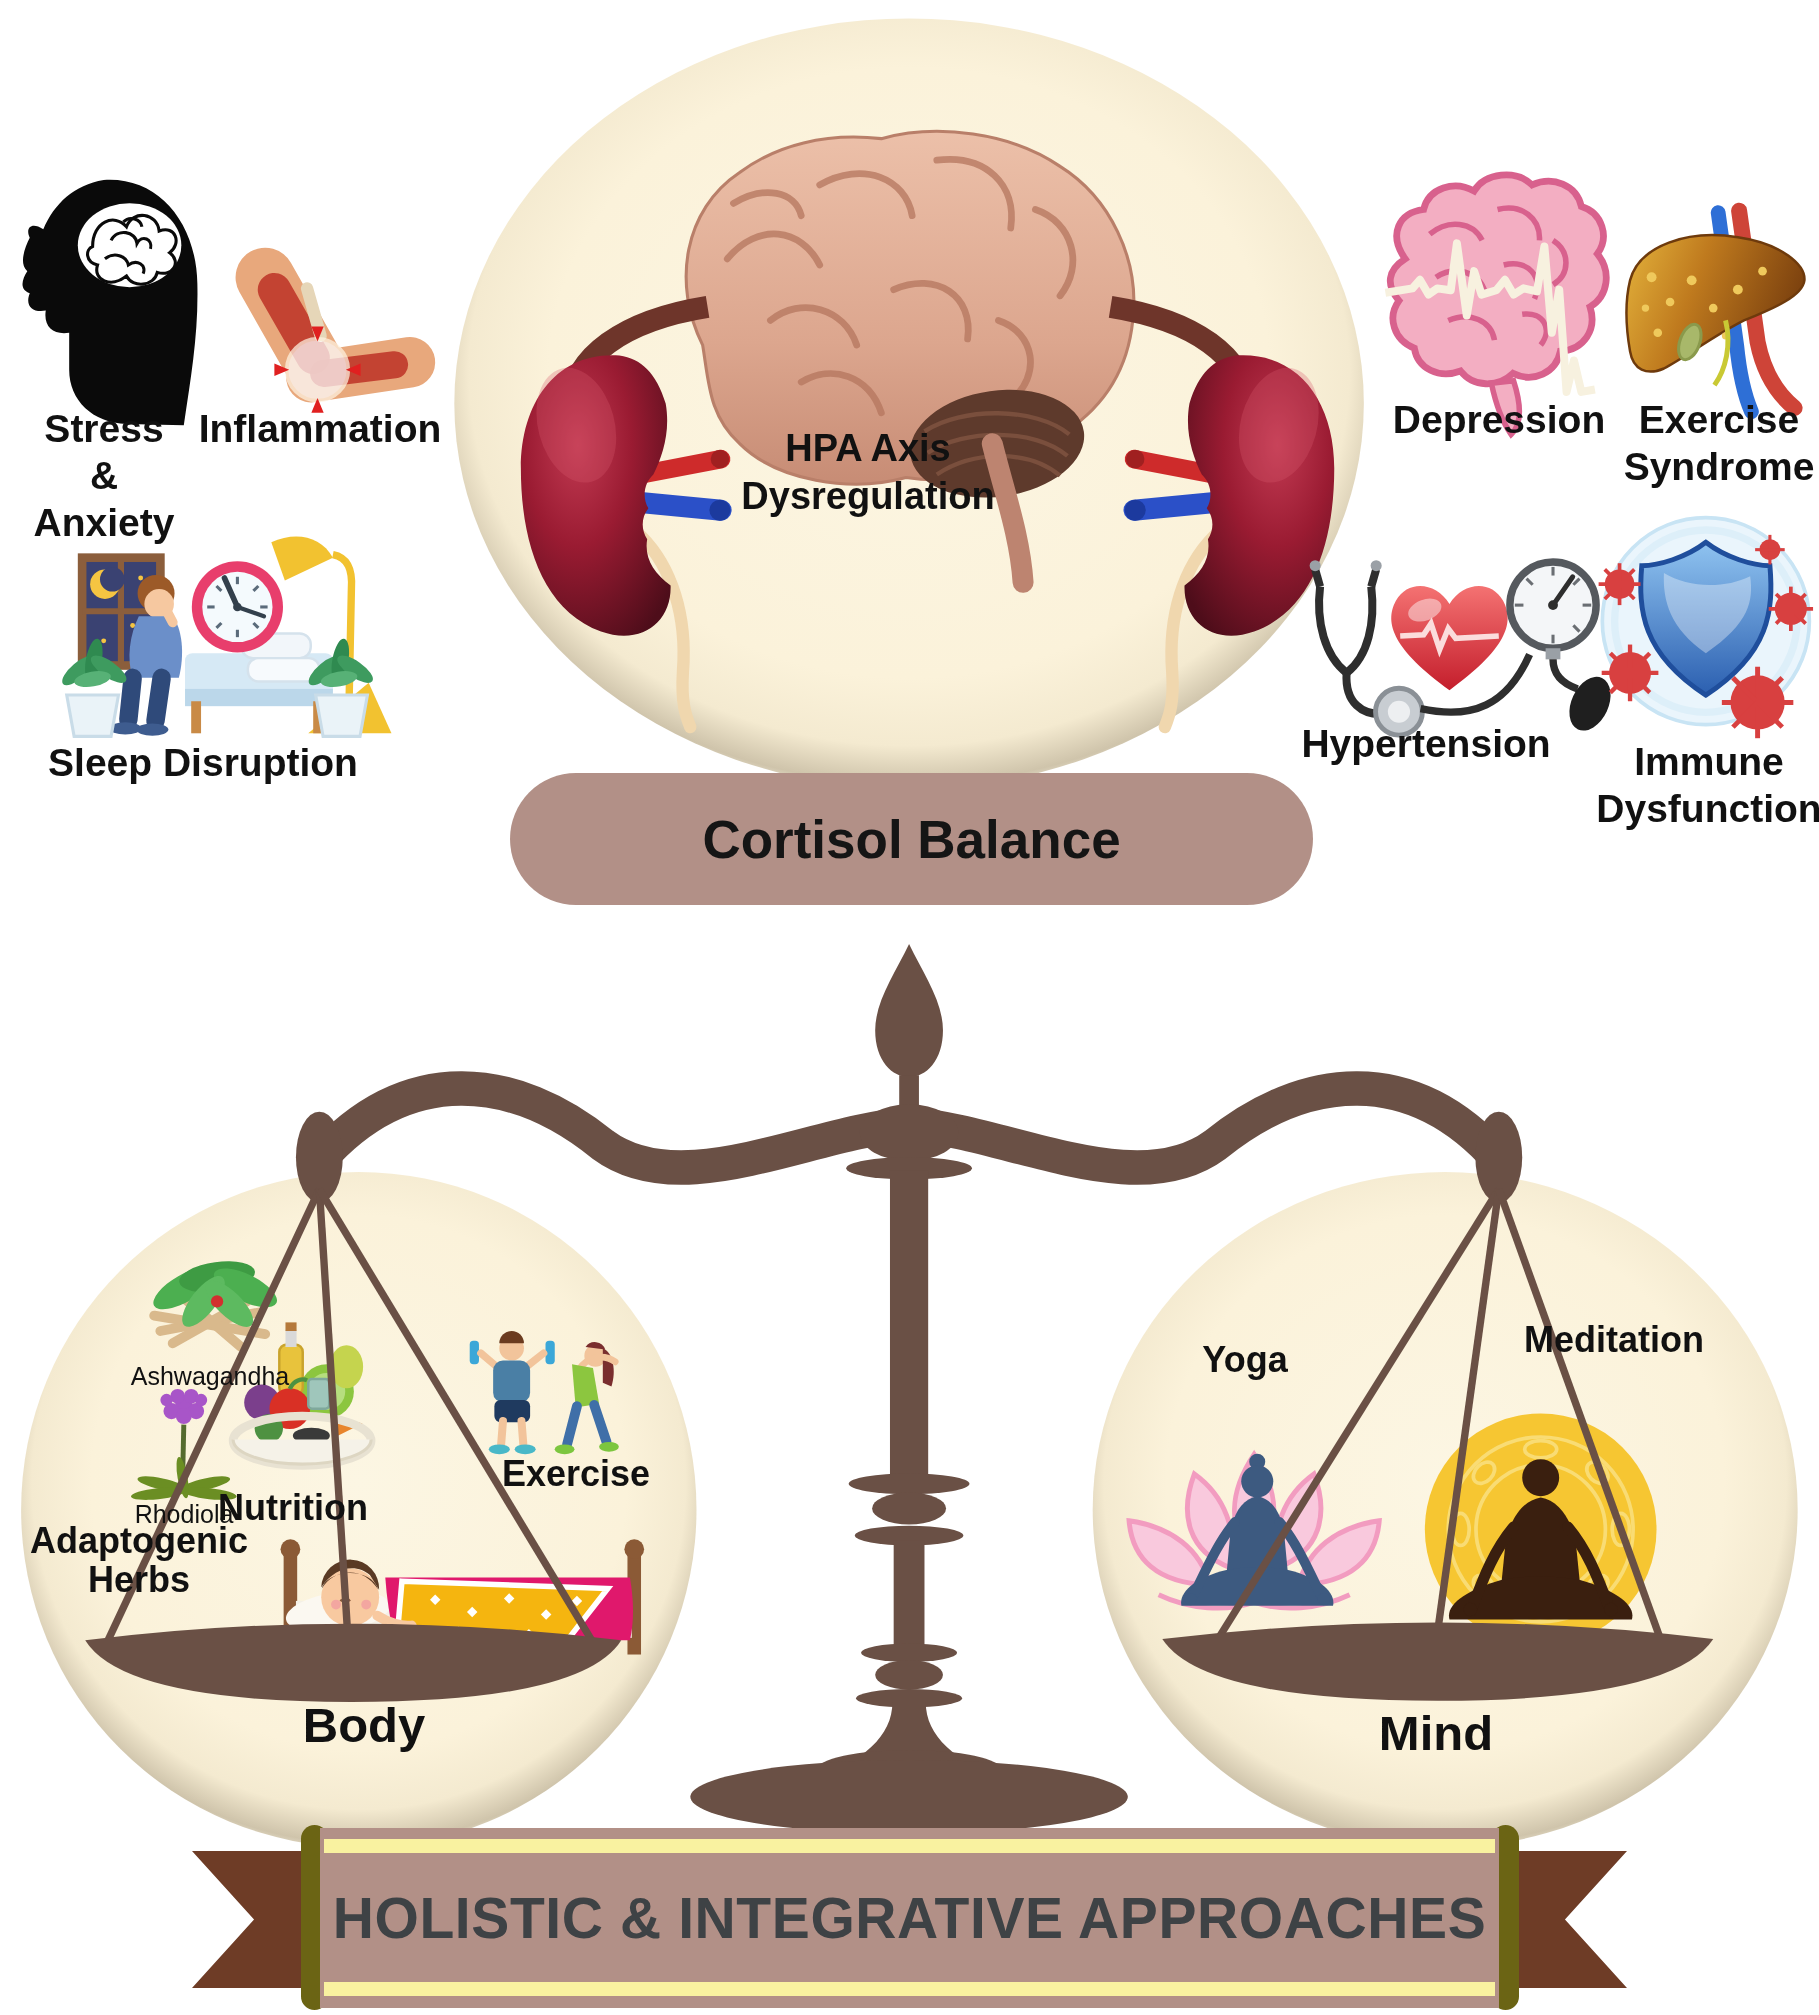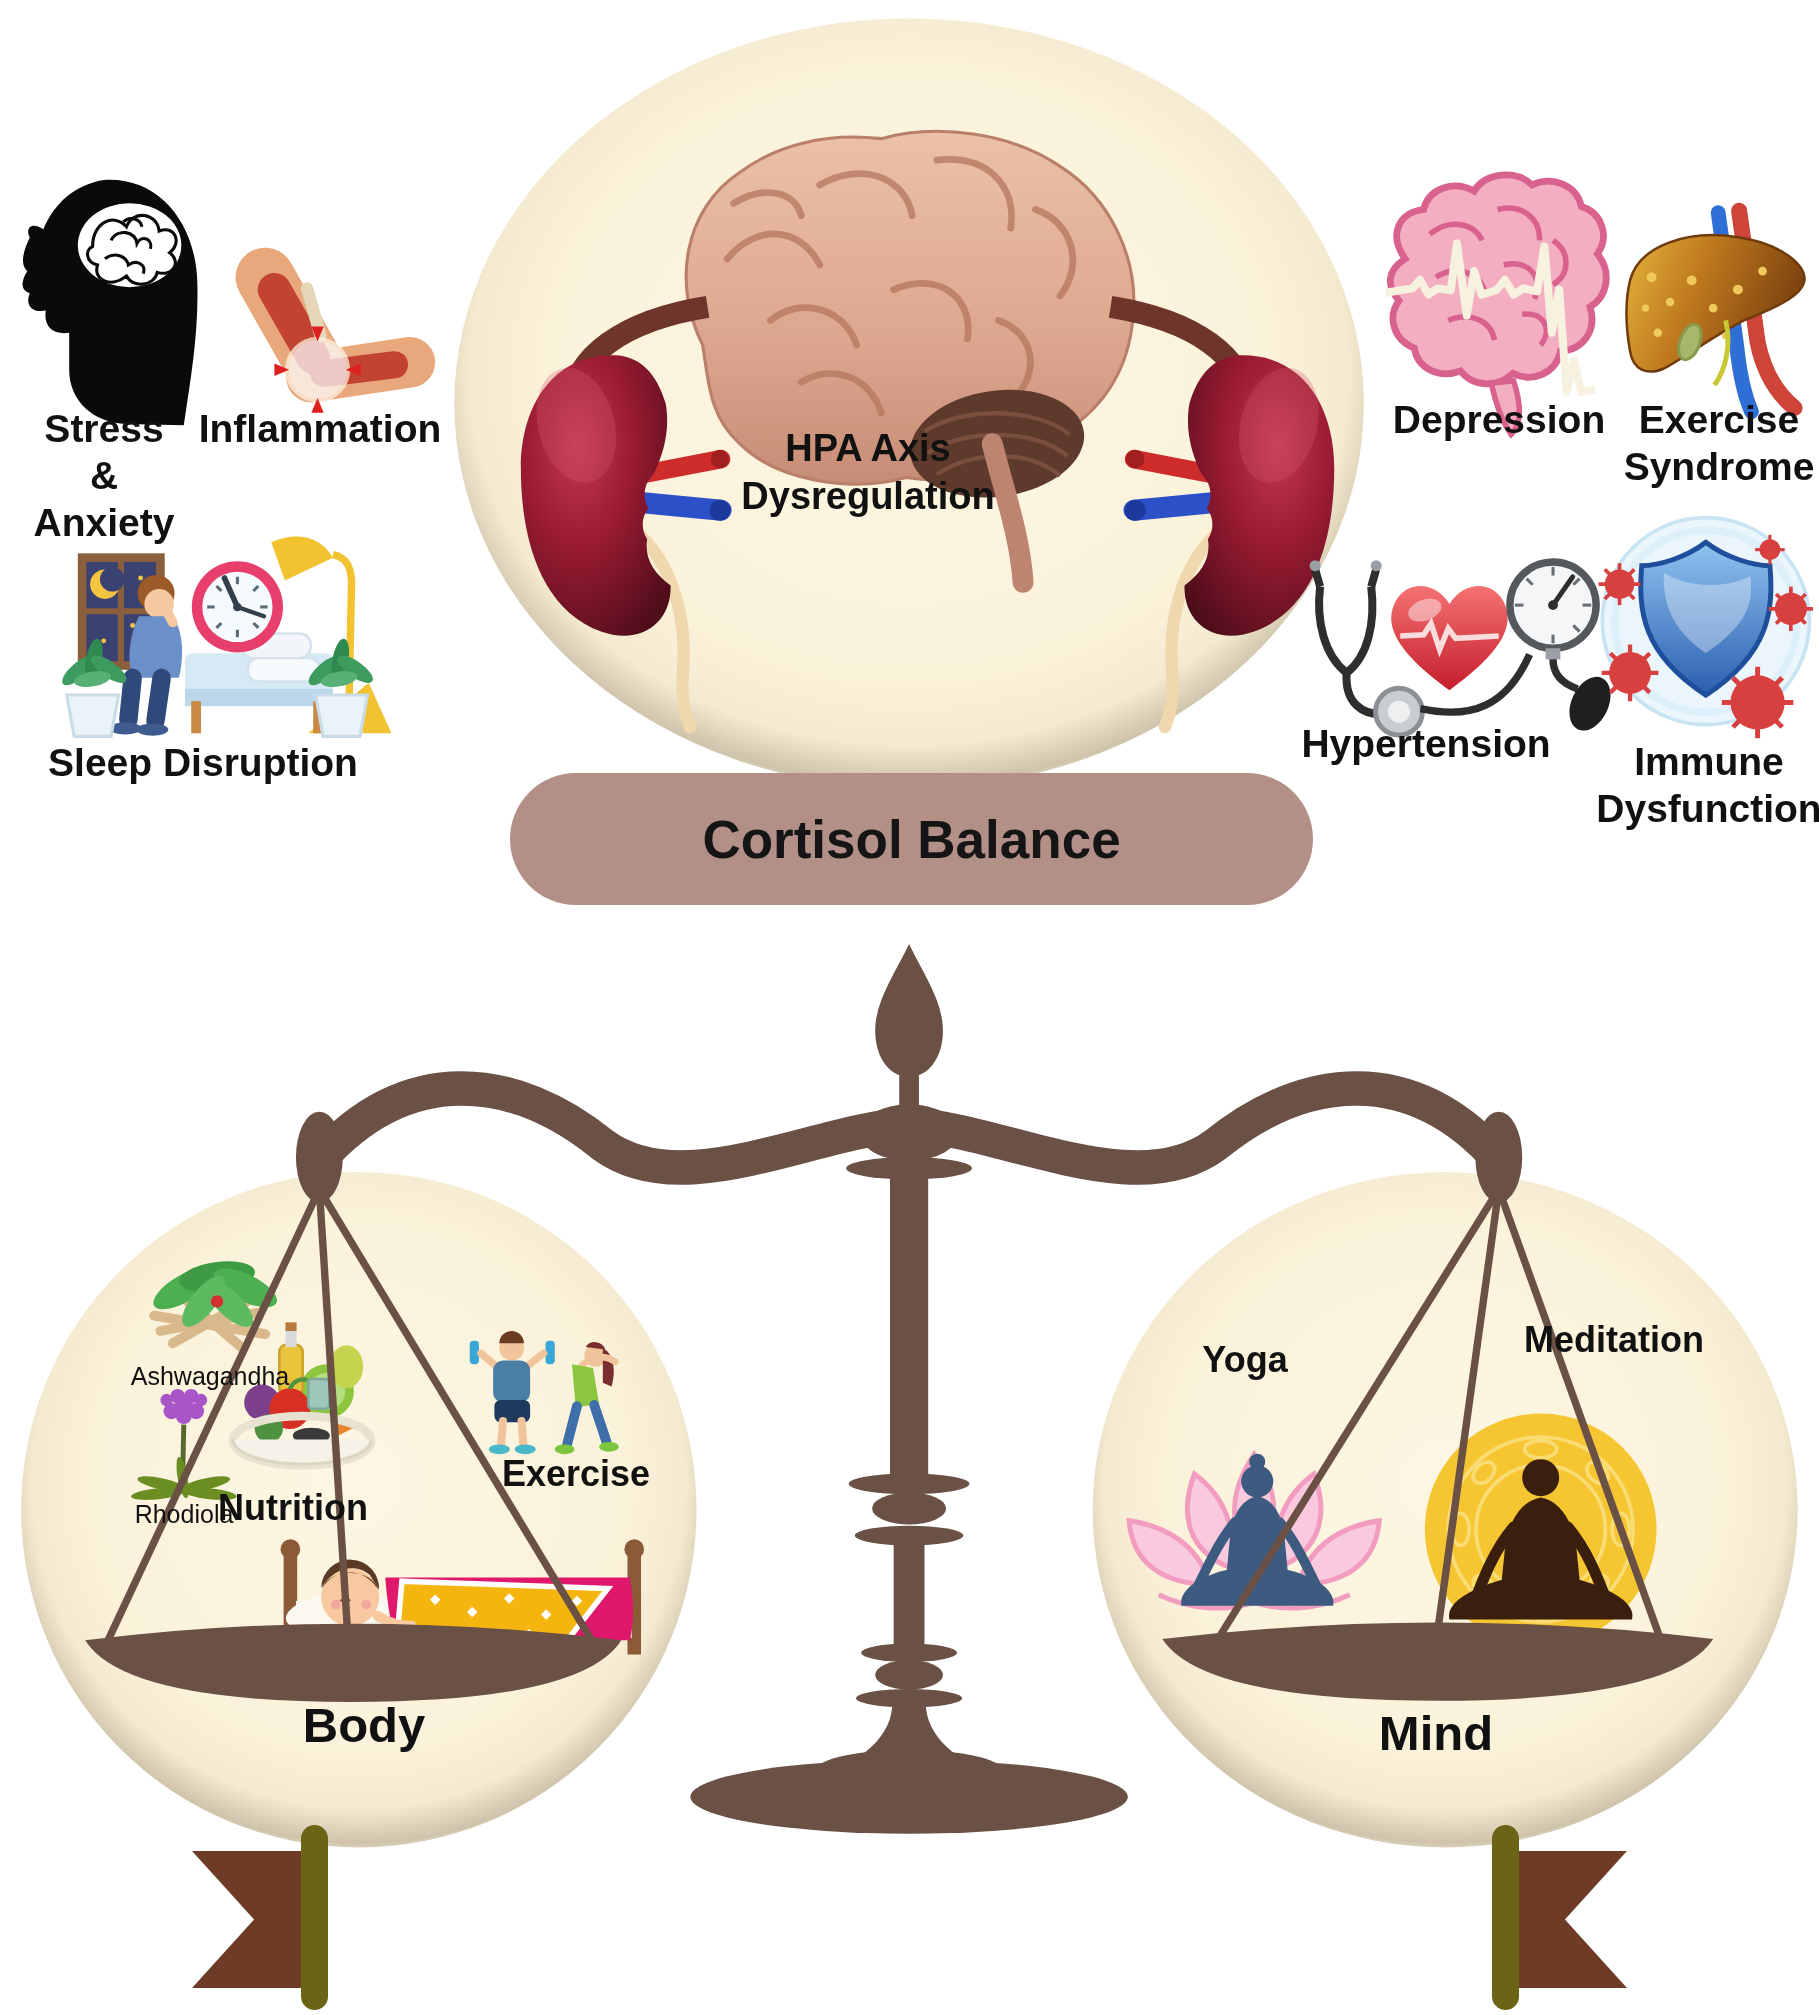--- a/index.html
+++ b/index.html
@@ -564,20 +564,25 @@
 </svg>
 
 <div class="banner-pill">
   <div class="txt">Cortisol Balance</div>
 </div>
 
 <div class="ribbon-tail tail-left"></div>
 <div class="ribbon-tail tail-right"></div>
 <div class="olive-roll" style="left:301px"></div>
 <div class="olive-roll" style="left:1492px"></div>
+<div class="bottom-panel">
+  <div class="stripe top"></div>
+  <div class="stripe bot"></div>
+  <div class="txt">HOLISTIC &amp; INTEGRATIVE APPROACHES</div>
+</div>
 
 <div class="label f64" style="left:104px;top:405px">
   <div>Stress</div>
   <div>&amp;</div>
   <div>Anxiety</div>
 </div>
 
 <div class="label f62" style="left:868px;top:424px">
   <div>HPA Axis</div>
   <div>Dysregulation</div>
@@ -591,20 +596,24 @@
   <div>Syndrome</div>
 </div>
 <div class="label f64" style="left:1426px;top:720px">Hypertension</div>
 <div class="label f64" style="left:1709px;top:738px">
   <div>Immune</div>
   <div>Dysfunction</div>
 </div>
 
 <div class="label f40" style="left:210px;top:1362px">Ashwagandha</div>
 <div class="label f40" style="left:184px;top:1500px">Rhodiola</div>
+<div class="label f58" style="left:139px;top:1521px">
+  <div>Adaptogenic</div>
+  <div>Herbs</div>
+</div>
 <div class="label f58" style="left:293px;top:1488px">Nutrition</div>
 <div class="label f58" style="left:576px;top:1454px">Exercise</div>
 <div class="label f80" style="left:364px;top:1698px">Body</div>
 
 <div class="label f58" style="left:1245px;top:1340px">Yoga</div>
 <div class="label f58" style="left:1614px;top:1320px">Meditation</div>
 <div class="label f80" style="left:1436px;top:1706px">Mind</div>
 
 </div>
 

